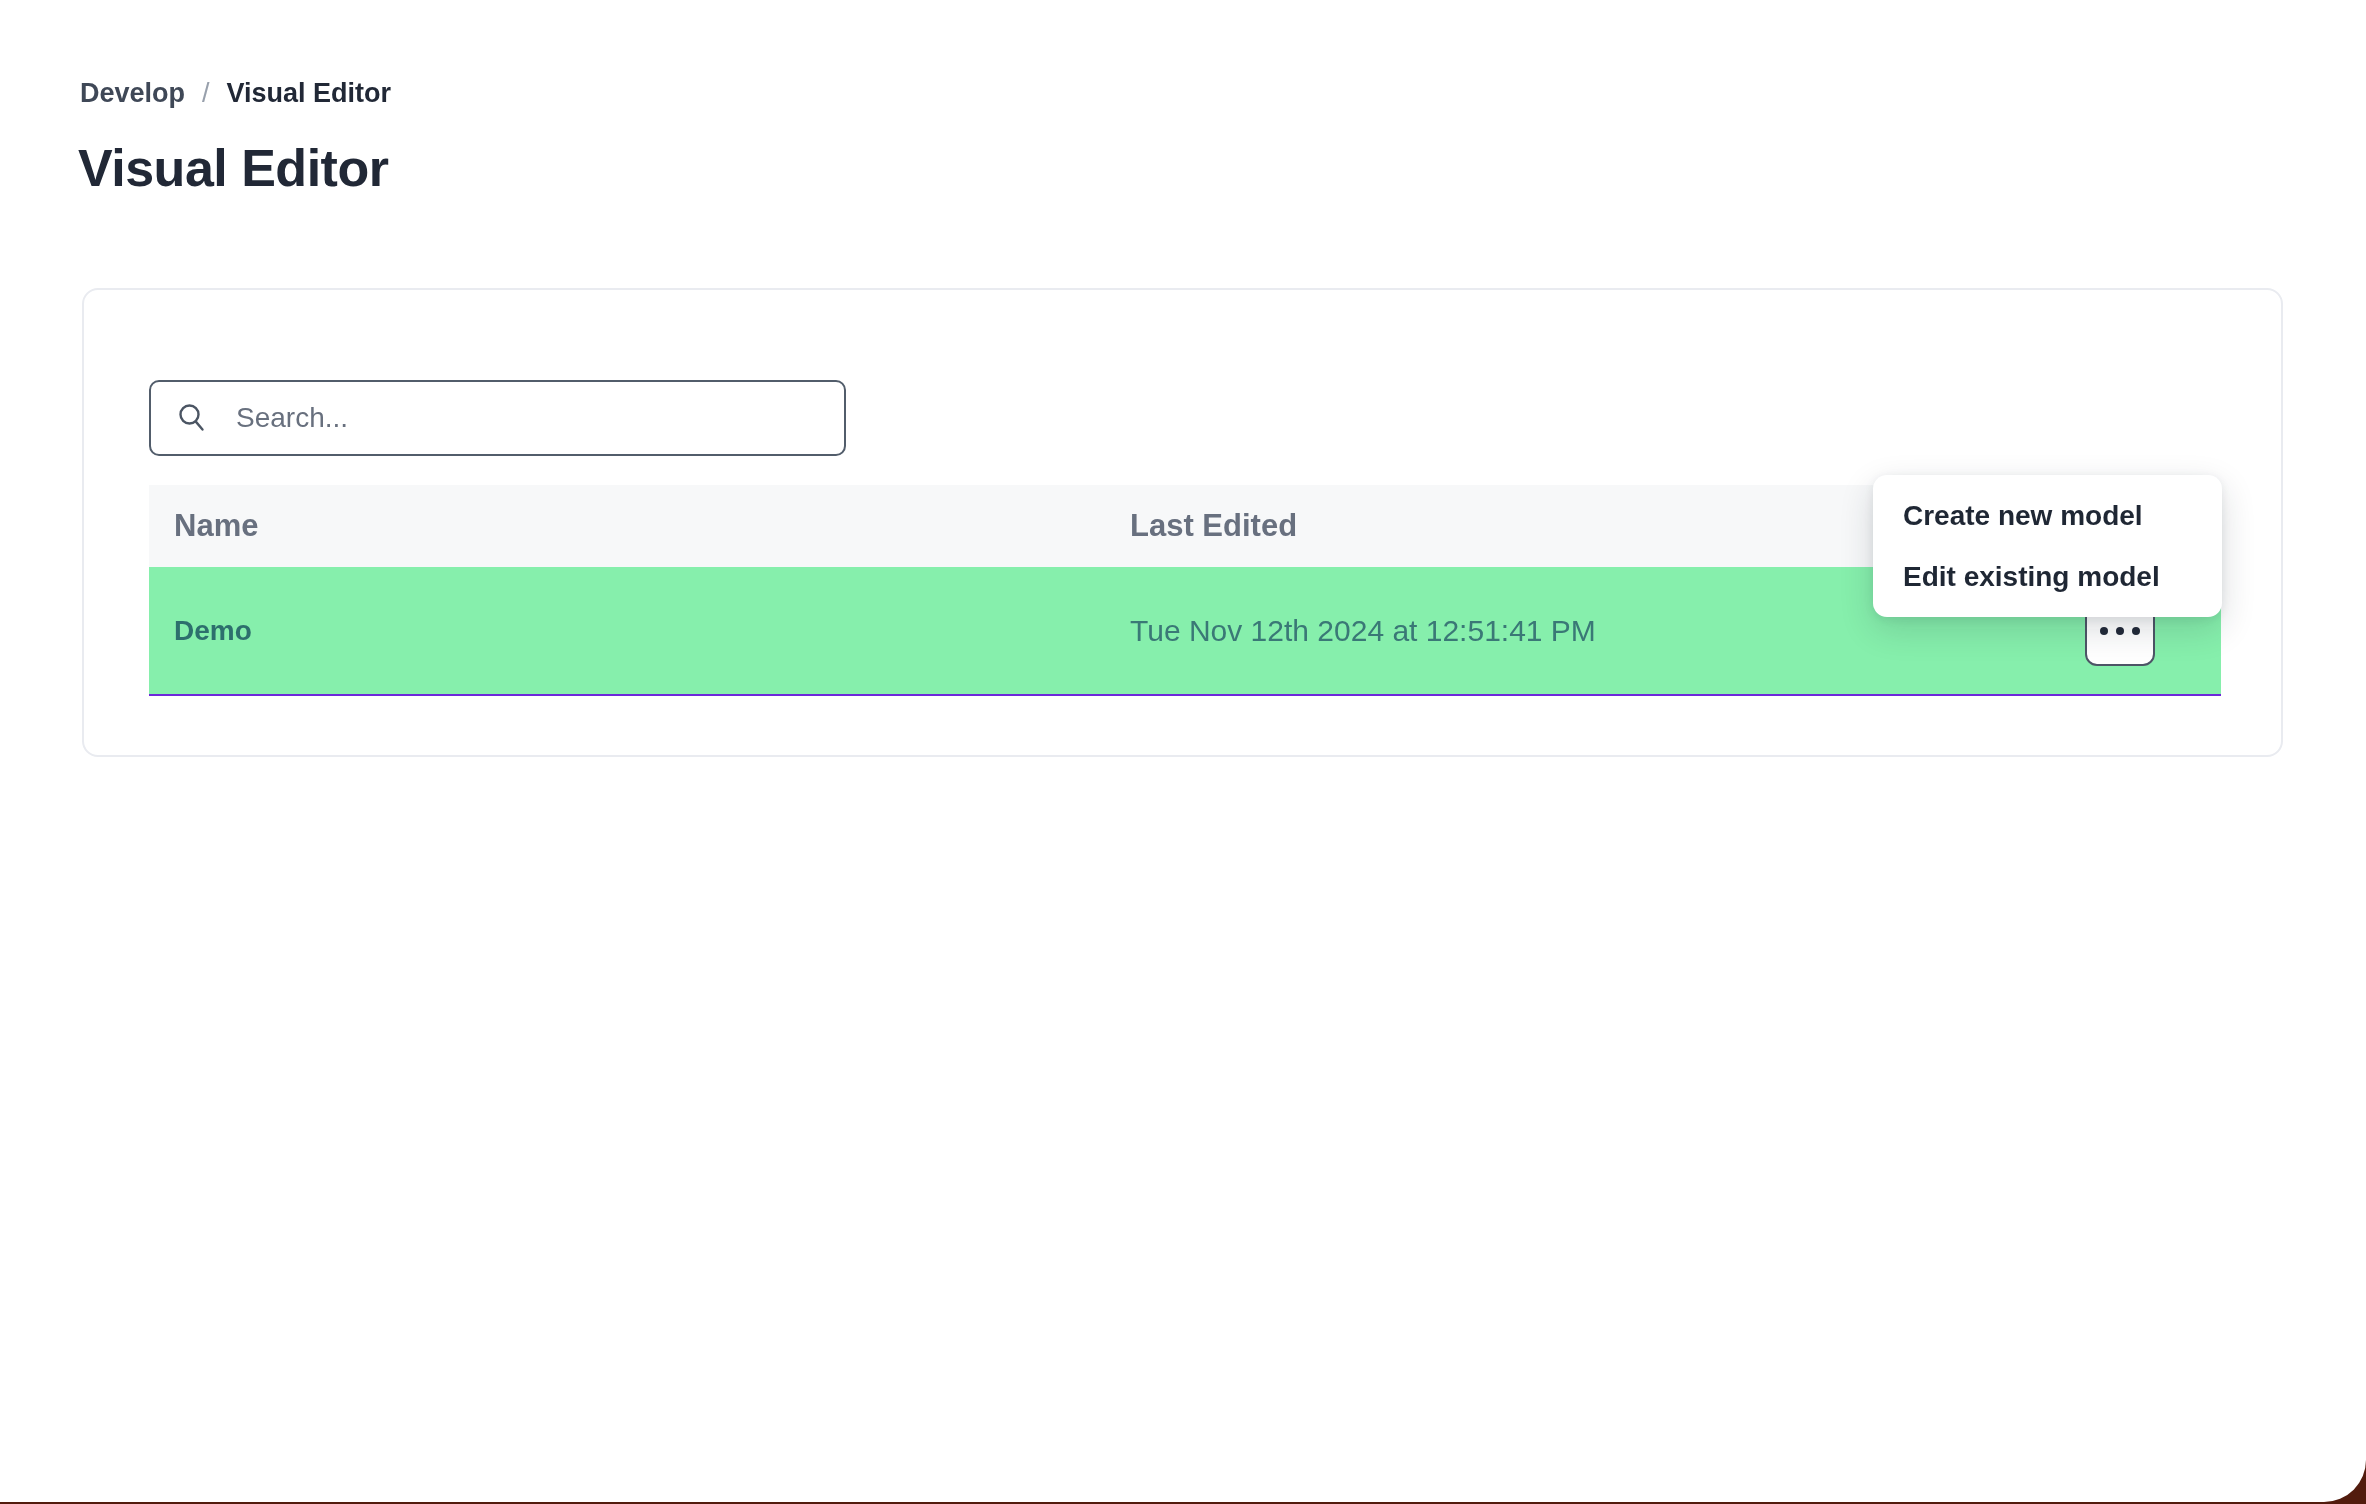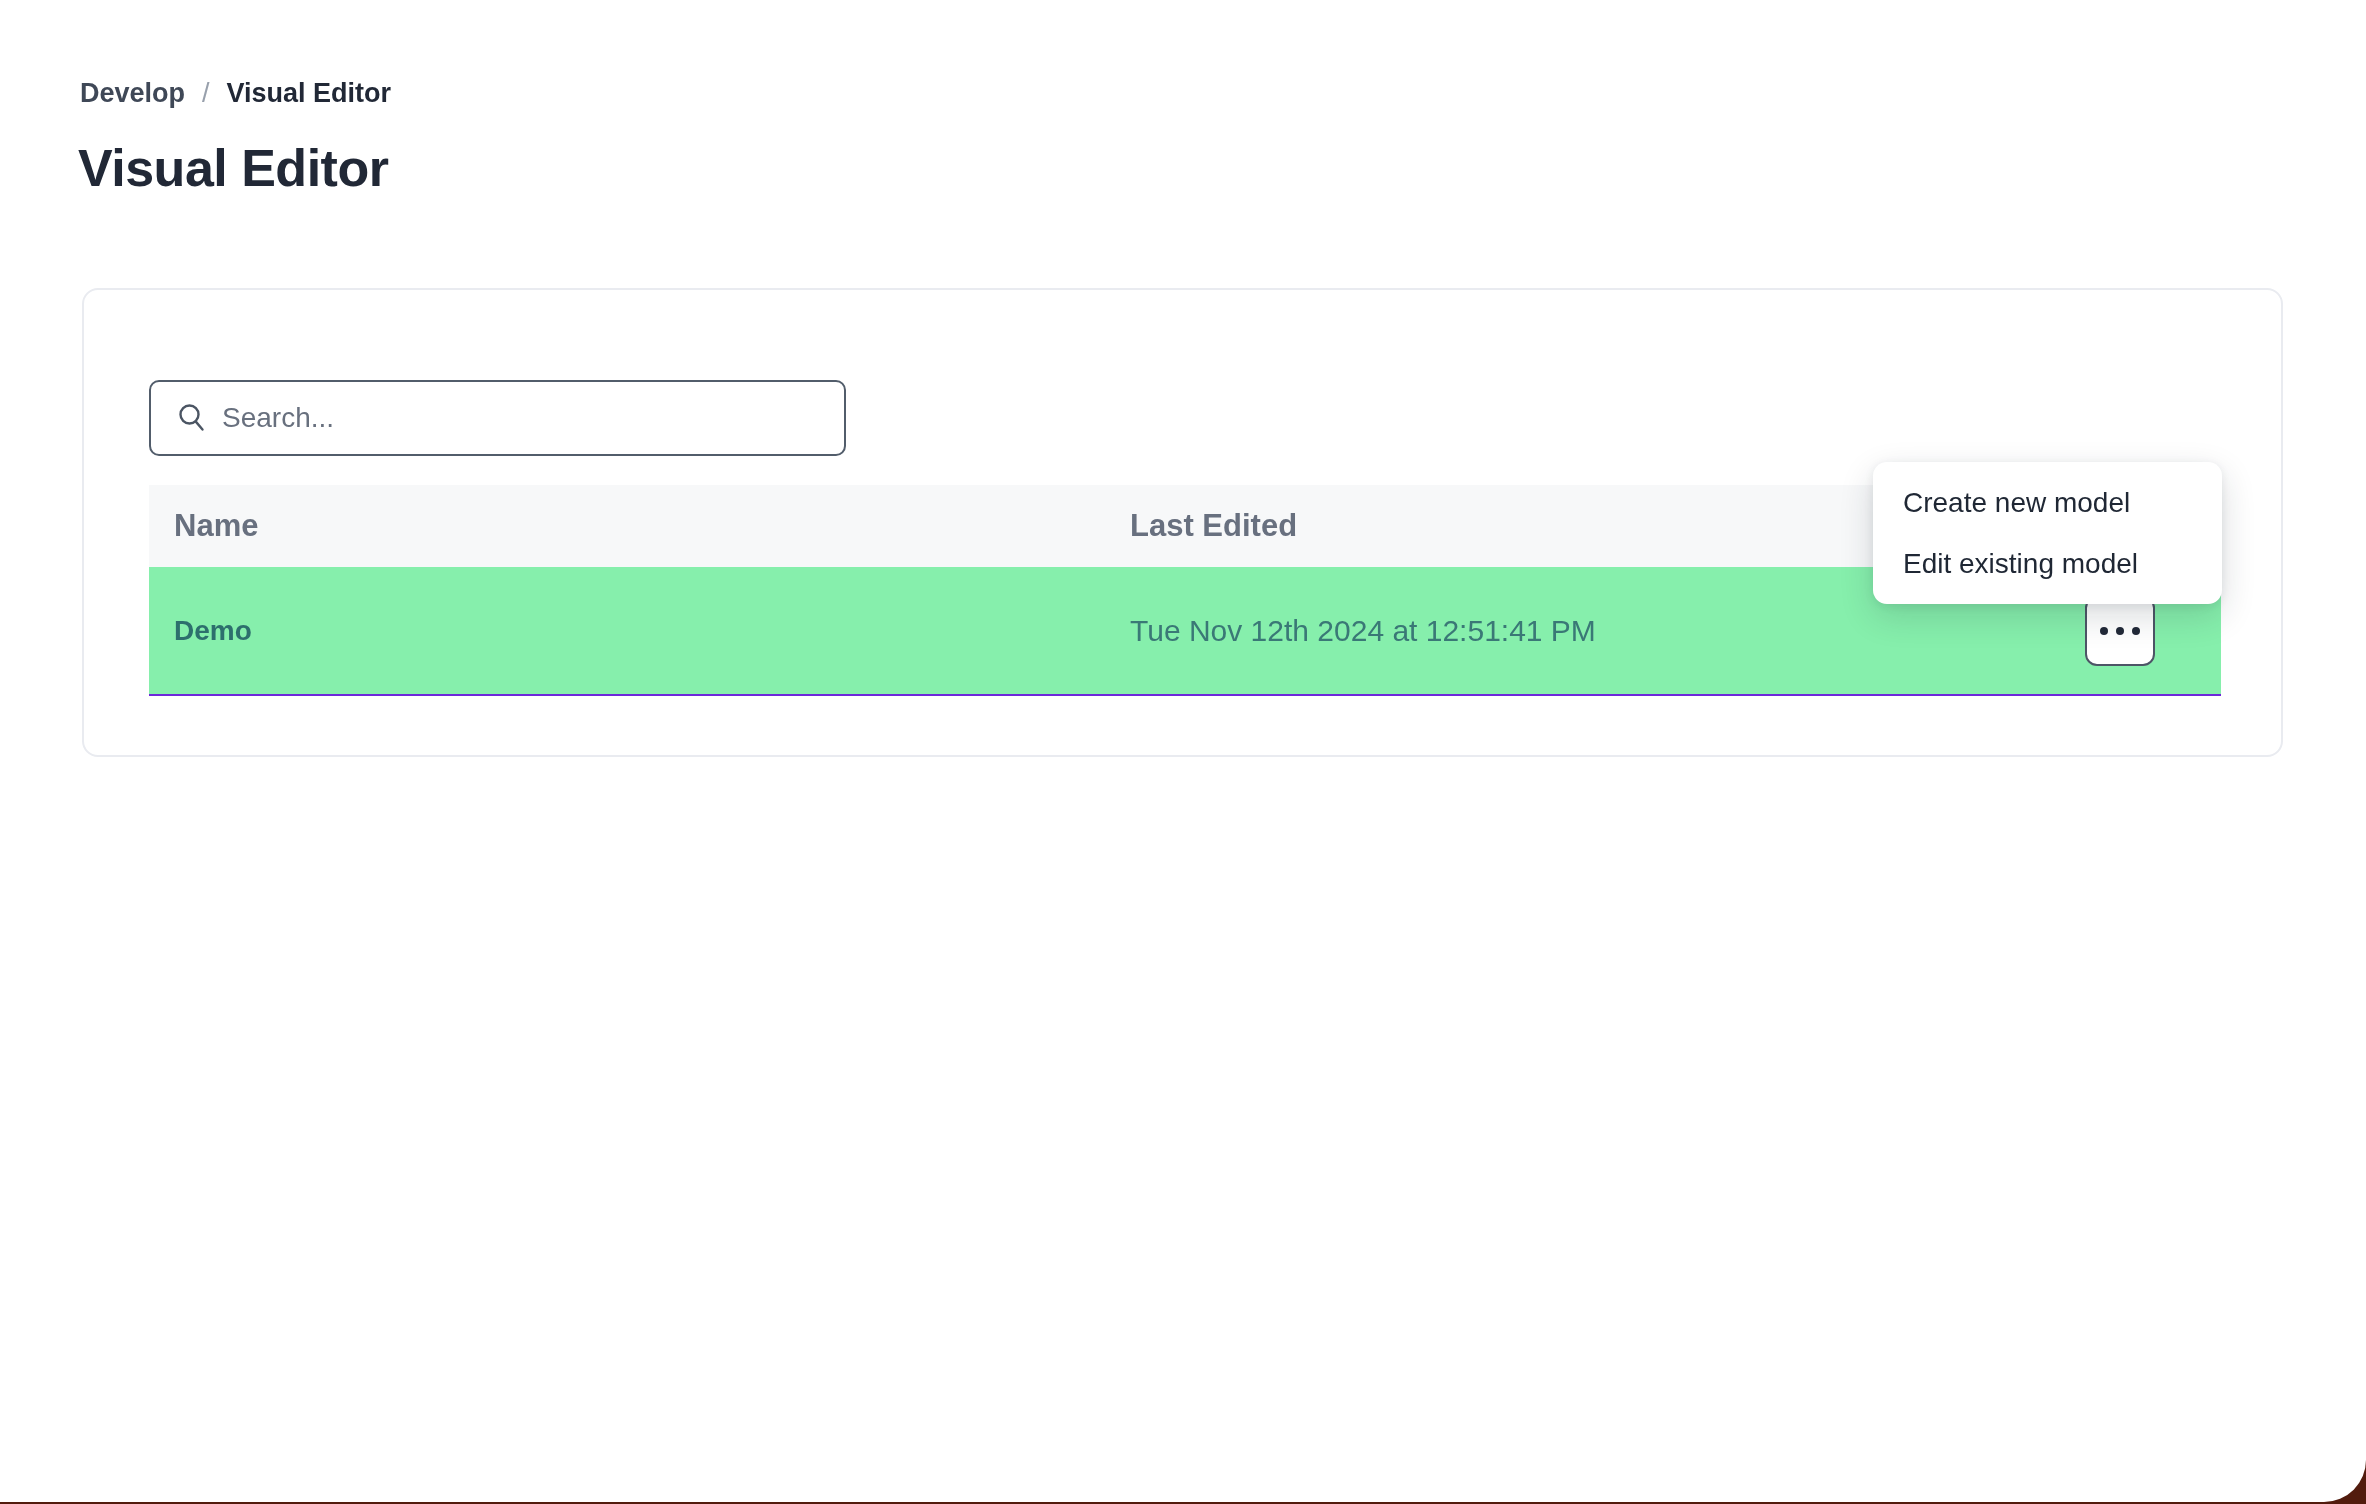--- a/index.html
+++ b/index.html
@@ -58,21 +58,21 @@
     border-radius: 10px;
     display: flex; align-items: center;
     padding-left: 25px;
     background: #ffffff;
   }
   .search-box svg { flex: 0 0 auto; }
   .search-input {
     border: none; outline: none;
     flex: 1;
     height: 100%;
-    margin-left: 14px;
+    margin-left: 28px;
     font-size: 28px;
     color: #2a3342;
     font-family: inherit;
     background: transparent;
   }
   .search-input::placeholder { color: #68707e; opacity: 1; }
 
   
   .primary-btn {
     position: absolute;
@@ -143,28 +143,29 @@
   .dots i {
     width: 8px; height: 8px;
     border-radius: 50%;
     background: #222938;
     display: block;
   }
 
   
   .dropdown {
     position: absolute;
-    left: 1873px; top: 462px;
+    left: 1873px; top: 475px;
     width: 349px; height: 142px;
     background: #ffffff;
     border-radius: 14px;
     box-shadow: 0 12px 34px rgba(25, 35, 50, 0.16), 0 2px 10px rgba(25, 35, 50, 0.08);
     padding: 10px 0;
     display: flex; flex-direction: column;
     z-index: 20;
+    font-weight: bold;
   }
   .menu-item {
     flex: 1;
     display: flex; align-items: center;
     padding-left: 30px;
     font-size: 28px;
     color: #1f2734;
     cursor: pointer;
   }
 </style>

